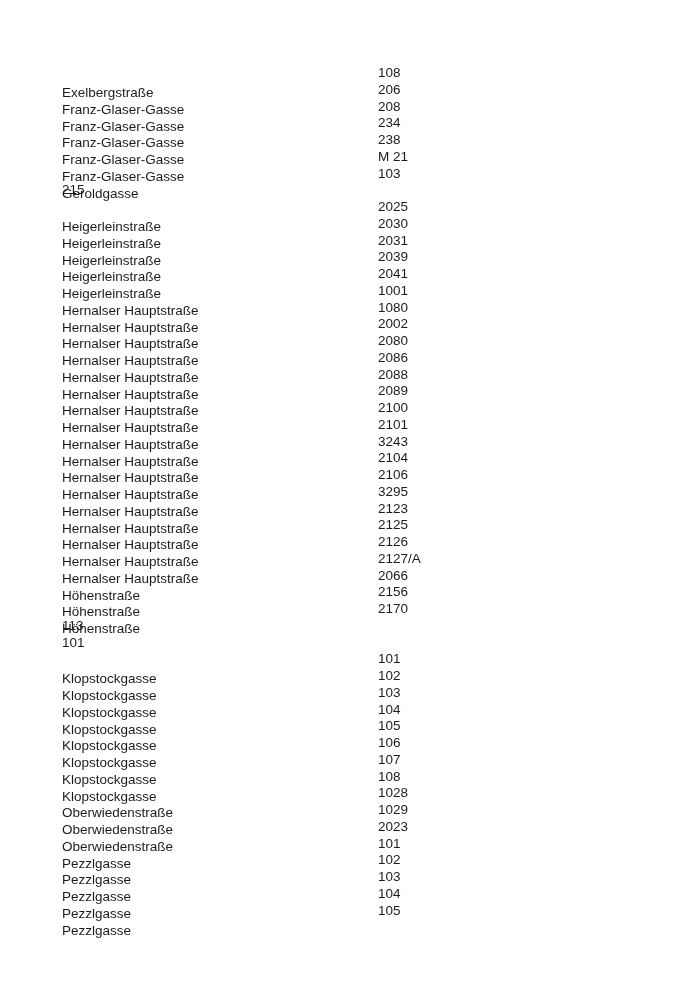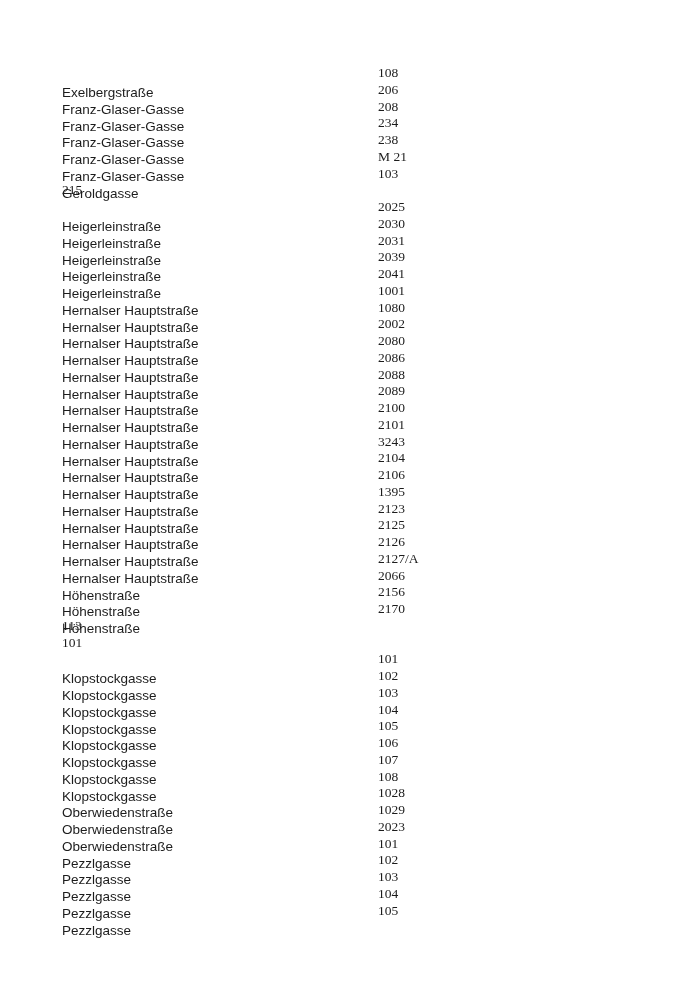--- a/index.html
+++ b/index.html
@@ -28,21 +28,20 @@
     color: #1c1c1c;
     white-space: nowrap;
   }
   .street {
     width: 316px;
     flex: 0 0 316px;
     margin-top: 20px;
   }
   .number {
     flex: 0 0 auto;
-    font-family: Liberation Serif, serif;
   }
 </style>
 </head>
 <body>
 
 <div class="page">
   <div class="street-list" id="street-list">
       <div class="row">
         <span class="street">Exelbergstraße</span>
         <span class="number">108</span>
@@ -137,21 +136,21 @@
       <div class="row">
         <span class="street">Hernalser Hauptstraße</span>
         <span class="number">2104</span>
       </div>
       <div class="row">
         <span class="street">Hernalser Hauptstraße</span>
         <span class="number">2106</span>
       </div>
       <div class="row">
         <span class="street">Hernalser Hauptstraße</span>
-        <span class="number">1395</span>
+        <span class="number">3295</span>
       </div>
       <div class="row">
         <span class="street">Hernalser Hauptstraße</span>
         <span class="number">2123</span>
       </div>
       <div class="row">
         <span class="street">Hernalser Hauptstraße</span>
         <span class="number">2125</span>
       </div>
       <div class="row">

